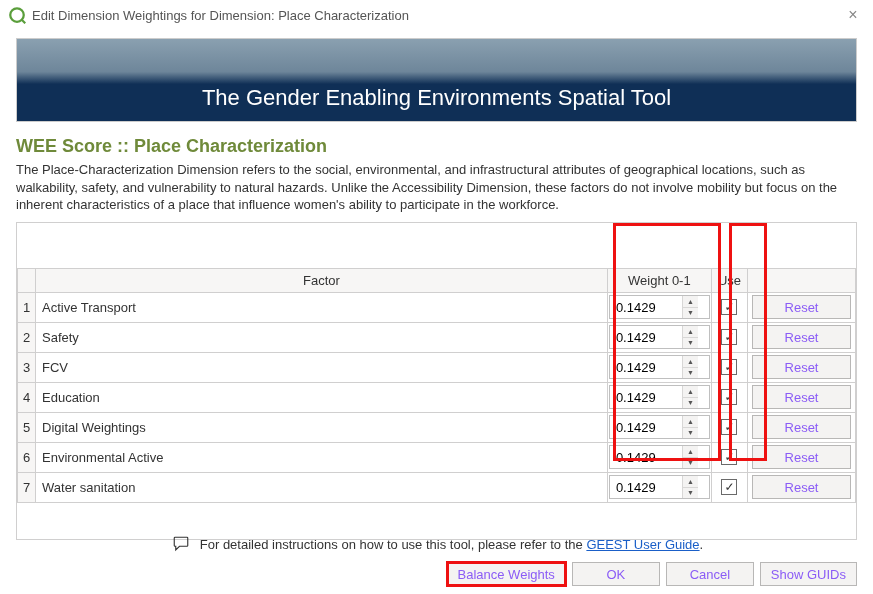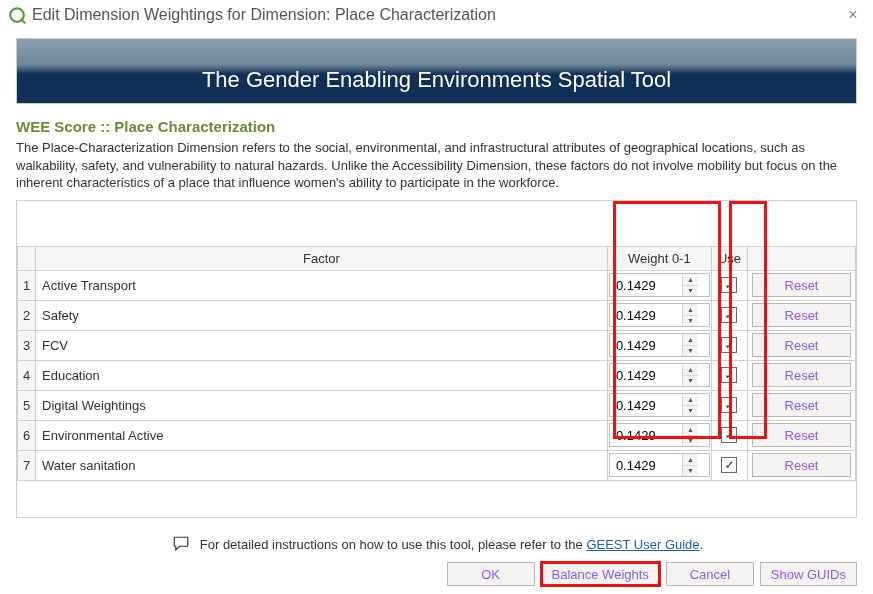--- a/index.html
+++ b/index.html
@@ -17,39 +17,39 @@
   .titlebar {
     display: flex;
     align-items: center;
     padding: 4px 8px;
     height: 30px;
   }
   .titlebar .icon {
     width: 18px; height: 18px; margin-right: 6px;
     display:flex;align-items:center;justify-content:center;
   }
-  .titlebar .title { color: #555; font-size: 16px; }
+  .titlebar .title { color: #555; font-size: 13px; }
   .titlebar .close {
     margin-left: auto; width: 24px; height: 24px;
     display:flex;align-items:center;justify-content:center;
     color:#888; font-size:16px; cursor:pointer;
   }
   .banner {
     margin: 8px 16px 10px 16px;
-    height: 66px;
+    height: 84px;
     background: linear-gradient(#8aa0b0 0%, #6e869a 40%, #0f2f56 55%, #0f2f56 100%);
     display:flex; align-items:flex-end; justify-content:center;
     color:#fff; font-size:22px; padding-bottom:10px;
     border:1px solid #ccc;
   }
   .section-title {
     margin: 14px 16px 4px 16px;
     color: #6f8a3a;
     font-weight: bold;
-    font-size: 15px;
+    font-size: 18px;
   }
   .description {
     margin: 0 16px 8px 16px;
     color: #333;
     font-size: 13px;
     line-height: 1.35;
   }
   .table-wrap {
     margin: 0 16px;
     border: 1px solid #d0cfcf;
@@ -282,17 +282,17 @@
         <path d="M4 3h16a1 1 0 0 1 1 1v10a1 1 0 0 1-1 1H10l-5 5v-5H4a1 1 0 0 1-1-1V4a1 1 0 0 1 1-1z" fill="none" stroke="#333" stroke-width="1.5"></path>
       </svg>
   </span>
   <span>
     <span>For detailed instructions on how to use this tool, please refer to the </span>
     <a>GEEST User Guide</a><span>.</span>
   </span>
 </div>
 
 <div class="buttons-row">
+  <div class="btn hl-red" style="min-width:110px">Balance Weights</div>
   <div class="btn">OK</div>
-  <div class="btn hl-red" style="min-width:110px">Balance Weights</div>
   <div class="btn">Cancel</div>
   <div class="btn">Show GUIDs</div>
 </div>
 
 </body></html>

